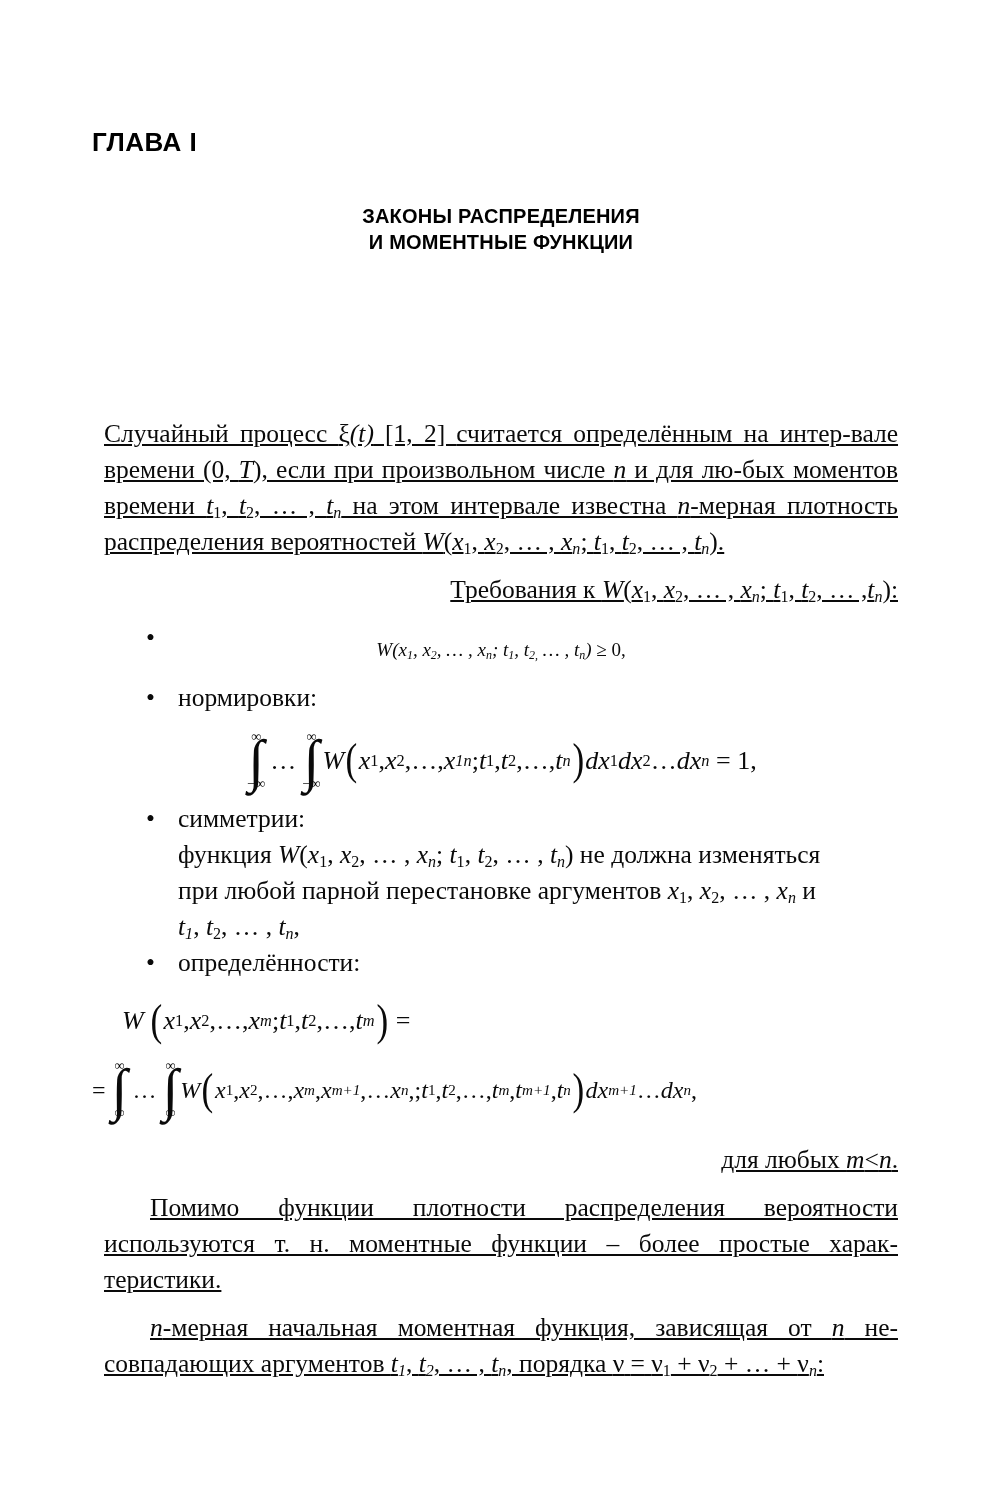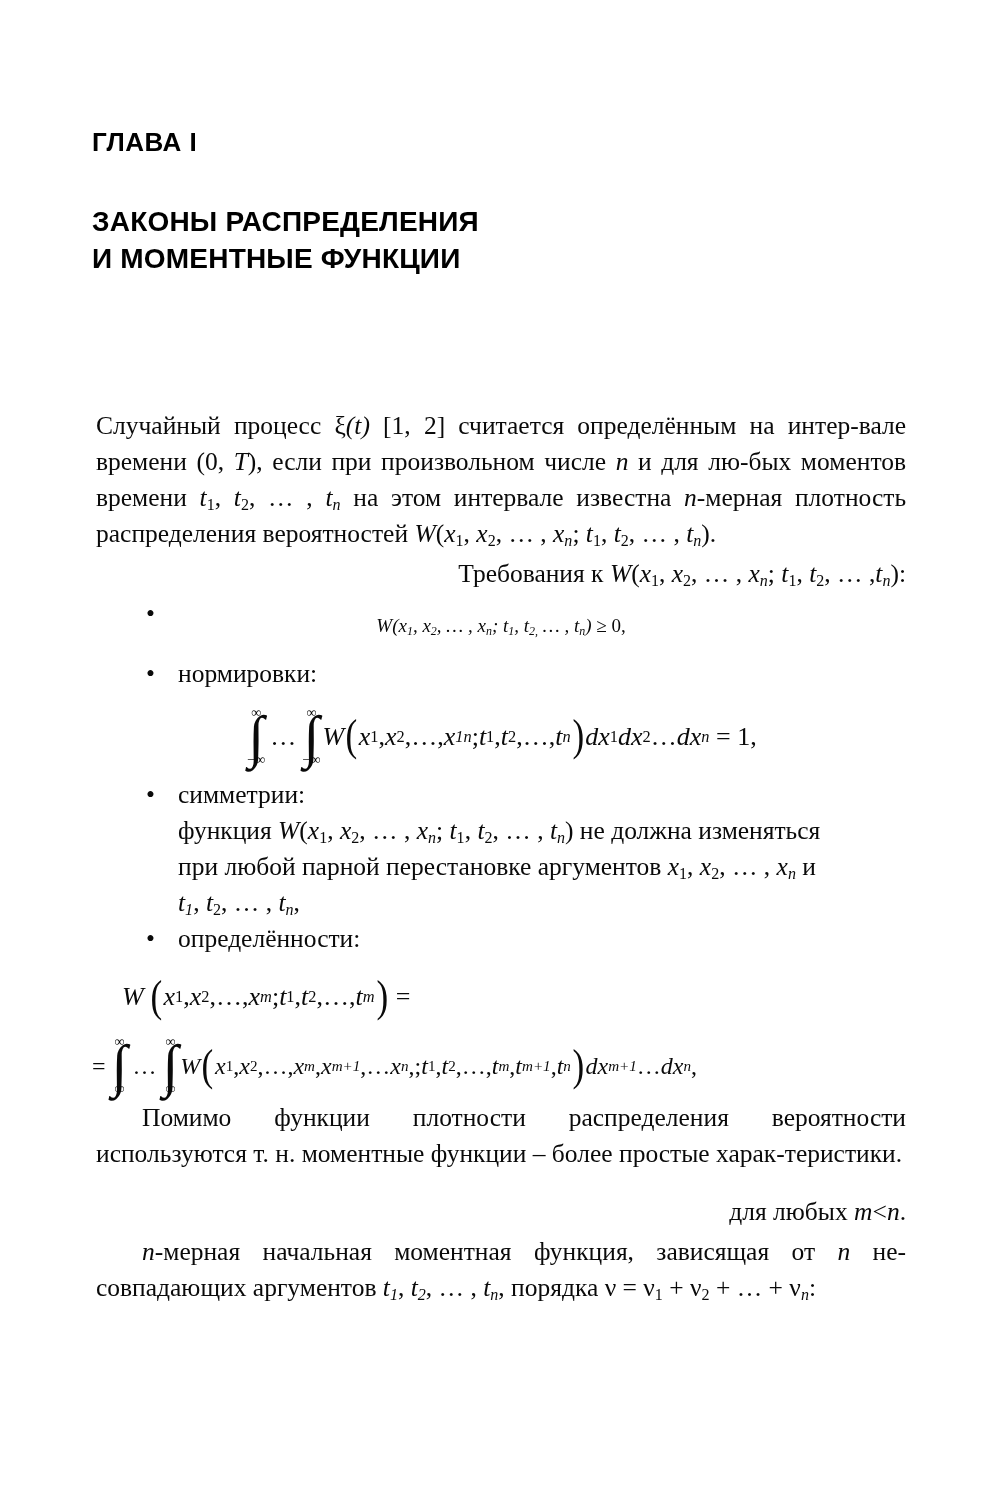--- a/index.html
+++ b/index.html
@@ -28,45 +28,46 @@
   .chapter-label {
     font-family: "Liberation Sans", "DejaVu Sans", sans-serif;
     font-weight: bold;
     font-size: 26px;
     letter-spacing: 0.5px;
     line-height: 1.1;
     color: #000;
   }
   .chapter-title {
     margin-top: 46px;
-    text-align: left;
+    text-align: center;
     font-family: "Liberation Sans", "DejaVu Sans", sans-serif;
     font-weight: bold;
-    font-size: 28px;
+    font-size: 20px;
     line-height: 1.34;
     letter-spacing: 0.2px;
     color: #000;
   }
   .chapter-title .t-line { display: block; }
 
   
   .body-col {
     position: absolute;
     left: 92px;
     top: 404px;
     width: 818px;
     font-size: 25.5px;
     line-height: 36px;
   }
 
   p.para {
-    margin: 4px;
+    margin: 12px;
     text-align: justify;
     text-justify: inter-word;
     hyphens: manual;
+    text-decoration: underline;
   }
   p.para.indent { text-indent: 46px; }
   p.para.nojust { text-align: right; }
 
   
   i, .mi {
     font-style: italic;
   }
 
   sub {
@@ -287,20 +288,20 @@
         <sub class="it">n</sub>
         <span class="bigparen">)</span>
         <span class="mathi">dx</span>
         <sub class="it">m+1</sub>
         <span class="mathn">…</span>
         <span class="mathi">dx</span>
         <sub class="it">n</sub>
         <span class="mathn">,</span>
     </div>
 
+    <p class="para nojust" style="margin-top:22px;padding-left:86px;">для любых <i>m</i><span class="mathn">&lt;</span><i>n</i>.</p>
+
     <p class="para indent" style="margin-top:4px;"><span>Помимо функции плотности распределения вероятности используются т. н. моментные функции – более простые харак-теристики.</span></p>
-
-    <p class="para nojust" style="margin-top:22px;padding-left:86px;">для любых <i>m</i><span class="mathn">&lt;</span><i>n</i>.</p>
 
     <p class="para indent" style="margin-top:4px;"><i>n</i><span>-мерная начальная моментная функция, зависящая от </span><i>n</i><span> не-совпадающих аргументов </span><i>t</i><sub class="it">1</sub>, <i>t</i><sub class="it">2</sub>, … , <i>t</i><sub class="it">n</sub><span>, порядка </span><span>ν</span> <span class="mathn">=</span> <span>ν</span><sub>1</sub> + <span>ν</span><sub>2</sub> + … + <span>ν</span><sub class="it">n</sub>:</p>
 
   </div>
 </div>
 
 </body></html>

